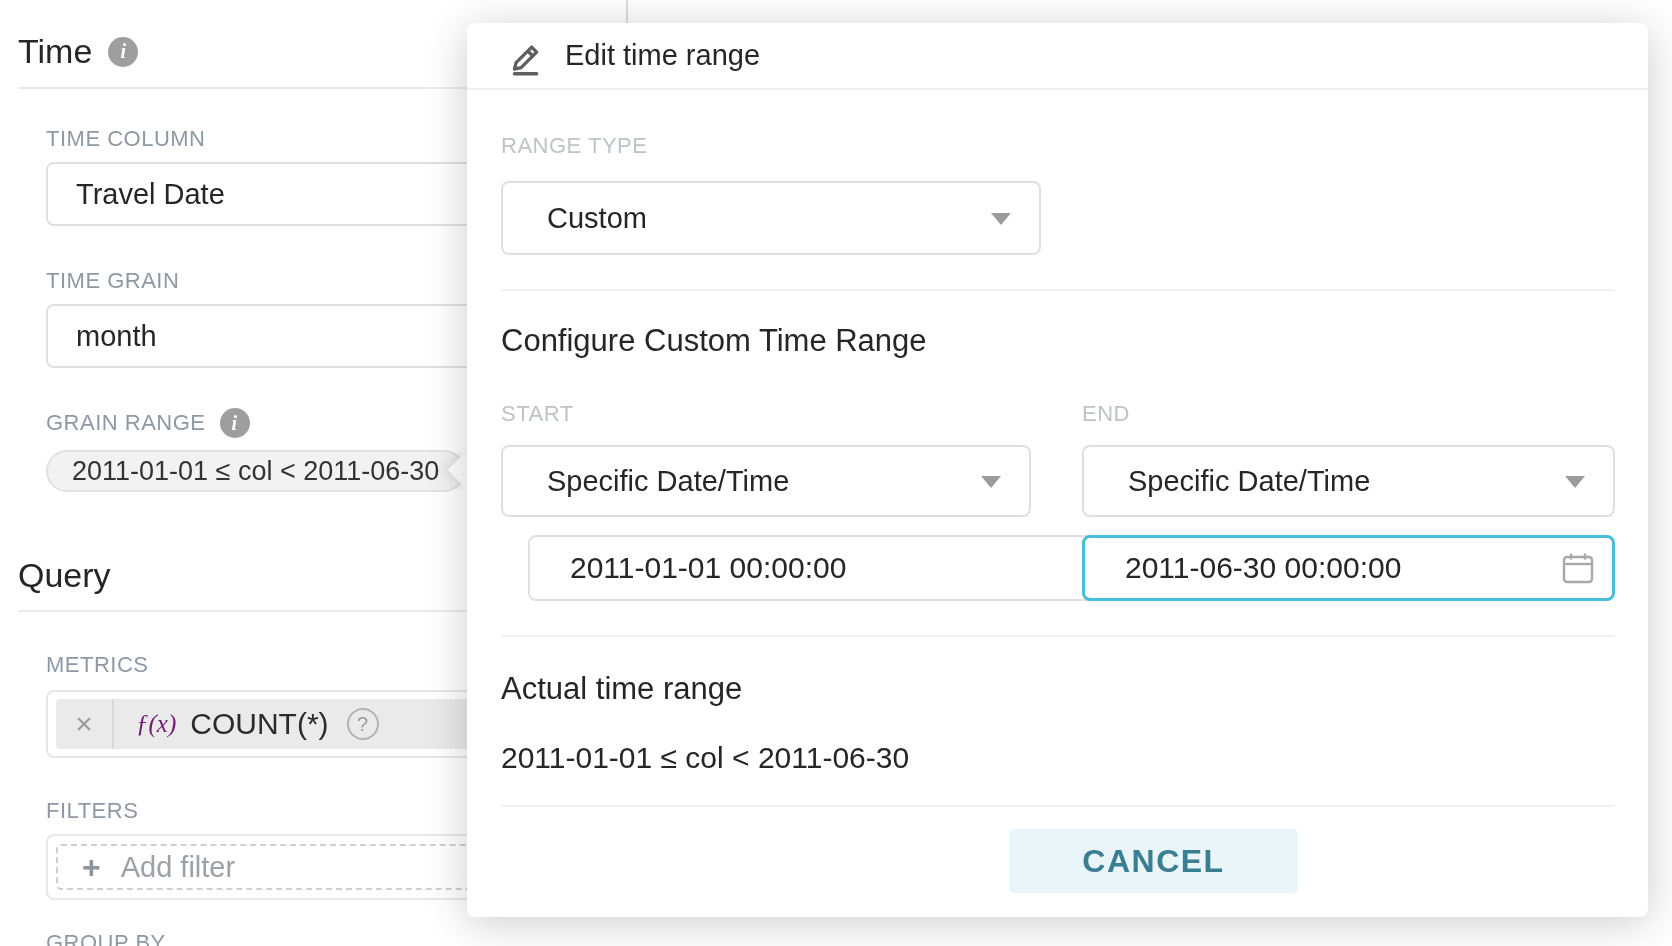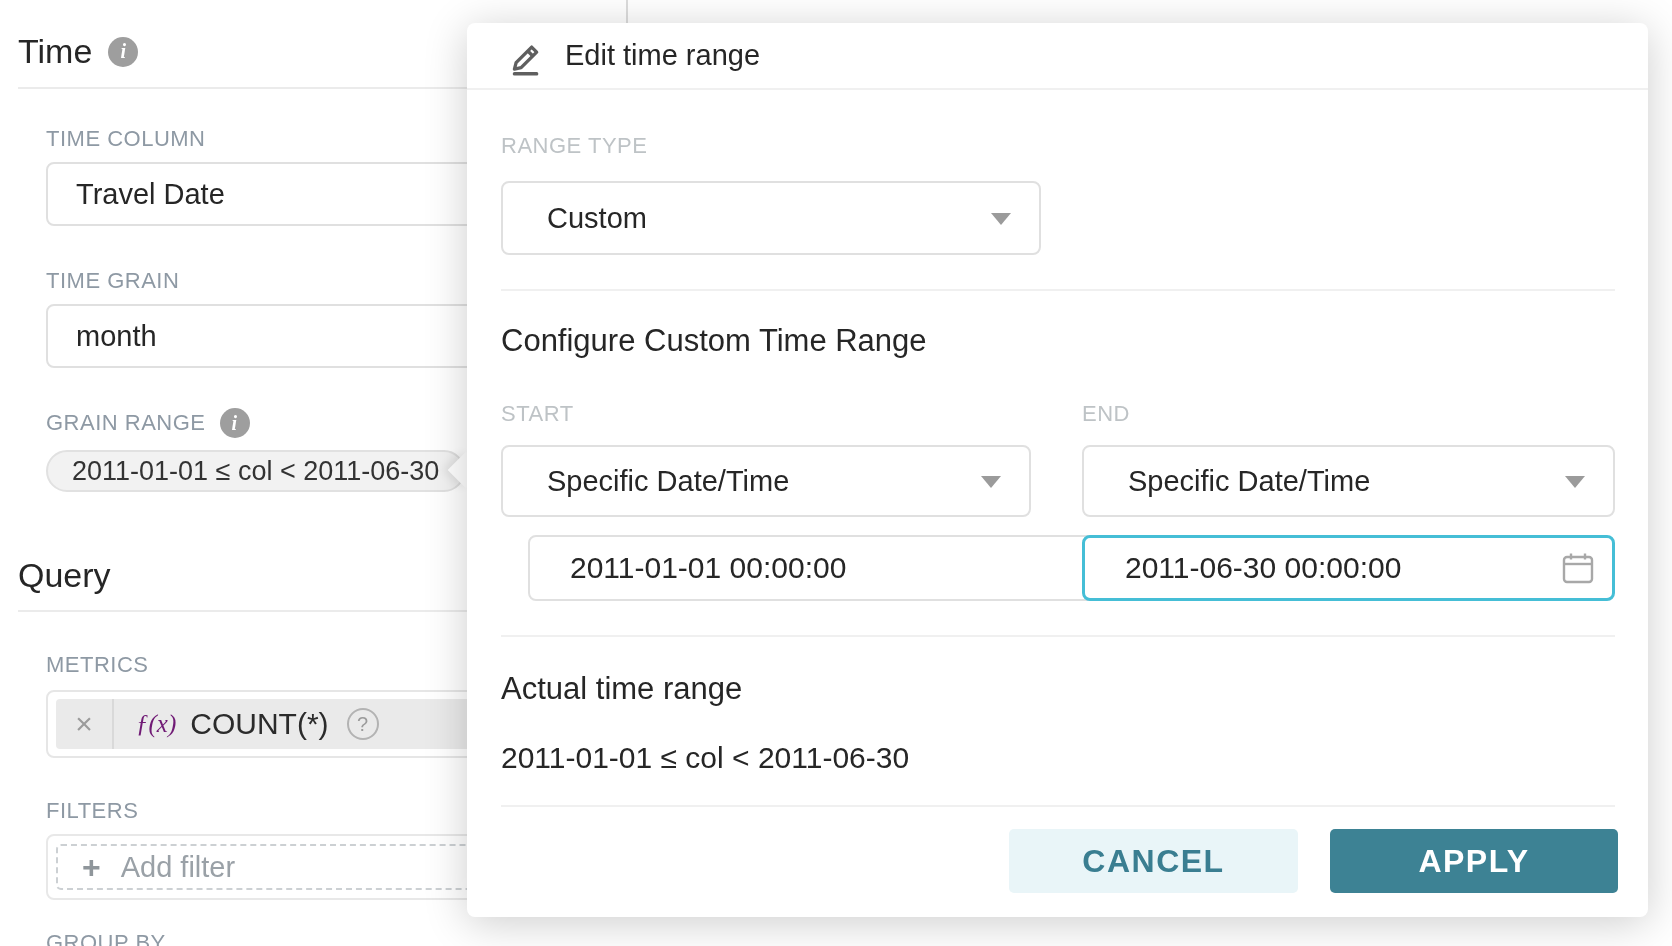--- a/index.html
+++ b/index.html
@@ -194,16 +194,15 @@
     </div>
 
     <div class="m-divider" style="top:612px;"></div>
 
     <div class="m-heading" style="left:34px; top:648px;">Actual time range</div>
     <div class="m-value" style="left:34px; top:718px;">2011-01-01 ≤ col &lt; 2011-06-30</div>
 
     <div class="m-divider" style="top:782px;"></div>
 
     <button class="btn btn-cancel" style="top:806px;">CANCEL</button>
-    <button class="btn btn-apply" style="top:806px;">APPLY</button>
   </div>
 
 </div>
 
 </body></html>

